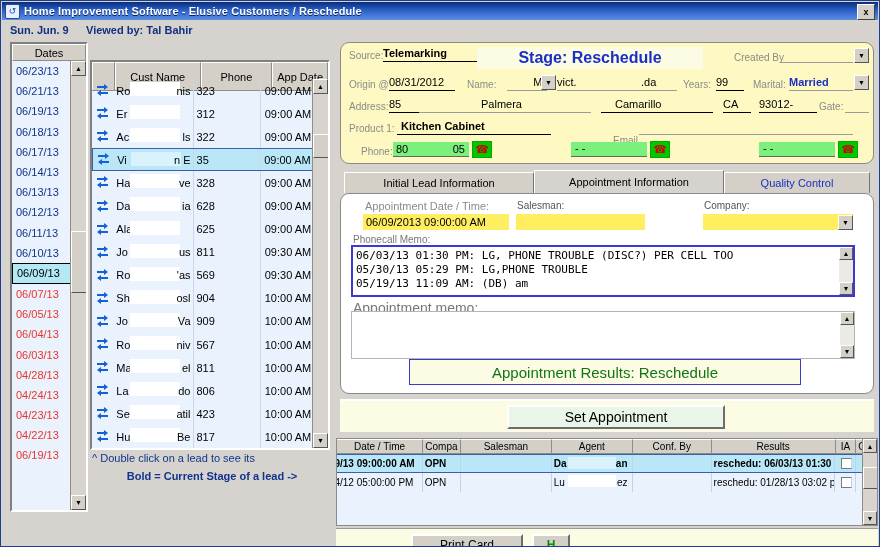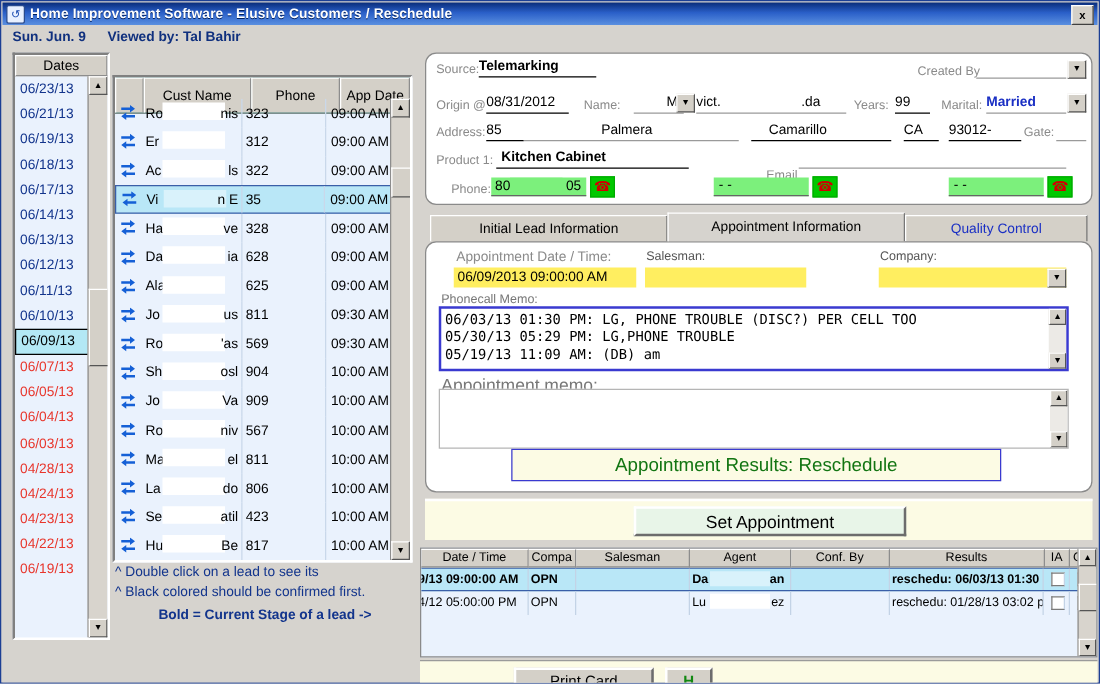--- a/index.html
+++ b/index.html
@@ -75,21 +75,21 @@
     display:flex;align-items:center;justify-content:center;font-size:7px;color:#000;
   }
   .dscroll .btn.down{bottom:0;}
 
   
   .cust-panel{
     position:absolute;left:88px;top:40px;width:240px;height:390px;
     border:2px solid;border-color:#808080 #fff #fff #808080;background:#eaf2fd;
     box-sizing:border-box;overflow:hidden;
   }
-  .cust-hdr{display:flex;height:29px;background:#0f766e;border-bottom:1px solid #8d8d8d;box-sizing:border-box;}
+  .cust-hdr{display:flex;height:29px;background:#0ea5e9;border-bottom:1px solid #8d8d8d;box-sizing:border-box;}
   .cust-hdr div{
     font-size:11px;color:#000;display:flex;align-items:center;justify-content:center;
     border-right:1px solid #8d8d8d;border-top:1px solid #fff;border-left:1px solid #fff;
     box-sizing:border-box;background:#d4d0c8;
   }
   .ch-icon{width:23px;}
   .ch-name{width:86px;}
   .ch-phone{width:72px;}
   .ch-app{width:56px;}
   .cust-rows{position:absolute;left:0;top:17px;right:15px;bottom:0;overflow:hidden;}
@@ -109,21 +109,21 @@
   .cscroll .btn{position:absolute;left:0;width:15px;height:15px;background:#d4d0c8;border:1px solid;border-color:#fff #555 #555 #fff;box-sizing:border-box;display:flex;align-items:center;justify-content:center;font-size:7px;}
   .cscroll .btn.down{bottom:0;}
 
   .notes{position:absolute;left:90px;top:432px;width:240px;font-size:11px;color:#12348c;}
   .notes div{margin-bottom:4px;}
   .notes .bold{font-weight:bold;text-align:center;margin-top:6px;}
 
   
   .infocard{
     position:absolute;left:338px;top:22px;width:534px;height:122px;
-    background:#ffffff;border:1px solid #8a8a8a;border-radius:9px;box-sizing:border-box;
+    background:#fef9c3;border:1px solid #8a8a8a;border-radius:9px;box-sizing:border-box;
   }
   .lbl{font-size:10px;color:#8a8a8a;position:absolute;}
   .uline{
     position:absolute;border-bottom:1px solid #000;font-size:11px;color:#000;
     box-sizing:border-box;white-space:nowrap;overflow:hidden;
   }
   .uline.grey{border-bottom-color:#9a9a9a;}
   .uline.b{font-weight:bold;}
   .stage-banner{
     position:absolute;left:136px;top:4px;width:226px;height:22px;background:#fcfbe4;
@@ -584,28 +584,28 @@
         </div>
       <div class="cscroll">
         <div class="btn up">▲</div>
         <div class="thumb"></div>
         <div class="btn down">▼</div>
       </div>
     </div>
 
     <div class="notes">
       <div>^ Double click on a lead to see its</div>
-      <div>^ Black colored should be confirmed first.</div>
       <div class="bold">Bold = Current Stage of a lead  -&gt;</div>
     </div>
 
     <div class="infocard">
       <div class="lbl" style="left:8px;top:7px;">Source:</div>
       <div class="uline b" style="left:42px;top:4px;width:94px;height:15px;">Telemarking</div>
 
+      <div class="stage-banner">Stage: Reschedule</div>
 
       <div class="lbl" style="left:393px;top:9px;">Created By</div>
       <div class="uline grey" style="left:440px;top:6px;width:72px;height:14px;"></div>
       <div class="ddbtn" style="left:513px;top:5px;">▼</div>
 
       <div class="lbl" style="left:8px;top:36px;">Origin @</div>
       <div class="uline" style="left:48px;top:33px;width:66px;height:15px;">08/31/2012</div>
 
       <div class="lbl" style="left:126px;top:36px;">Name:</div>
       <div class="uline grey" style="left:166px;top:33px;width:40px;height:15px;text-align:right;padding-right:1px;">Mr</div>

